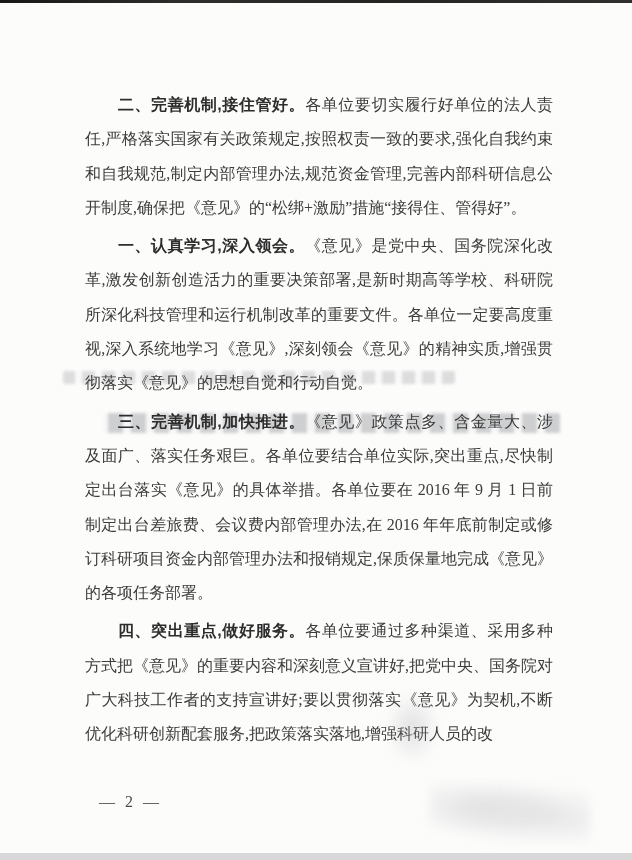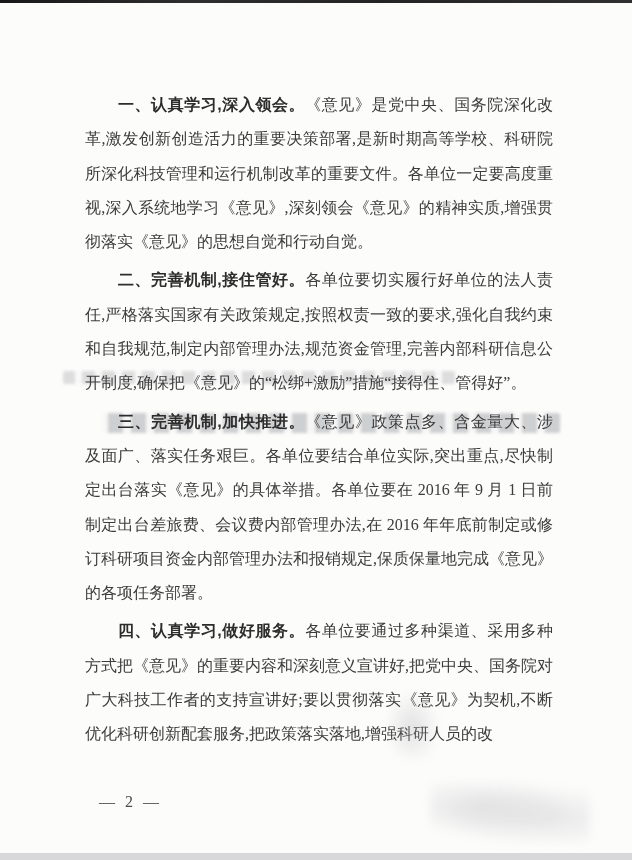--- a/index.html
+++ b/index.html
@@ -106,27 +106,27 @@
 
 <div class="page">
 
   <div class="top-edge"></div>
 
   <div class="bleed bleed-a"></div>
   <div class="bleed bleed-b"></div>
 
   <div class="content">
 
+    <p class="para"><span class="head">二、完善机制,接住管好。</span><span class="body-text">各单位要切实履行好单位的法人责任,严格落实国家有关政策规定,按照权责一致的要求,强化自我约束和自我规范,制定内部管理办法,规范资金管理,完善内部科研信息公开制度,确保把《意见》的“松绑+激励”措施“接得住、管得好”。</span></p>
+
     <p class="para"><span class="head">一、认真学习,深入领会。</span><span class="body-text">《意见》是党中央、国务院深化改革,激发创新创造活力的重要决策部署,是新时期高等学校、科研院所深化科技管理和运行机制改革的重要文件。各单位一定要高度重视,深入系统地学习《意见》,深刻领会《意见》的精神实质,增强贯彻落实《意见》的思想自觉和行动自觉。</span></p>
-
-    <p class="para"><span class="head">二、完善机制,接住管好。</span><span class="body-text">各单位要切实履行好单位的法人责任,严格落实国家有关政策规定,按照权责一致的要求,强化自我约束和自我规范,制定内部管理办法,规范资金管理,完善内部科研信息公开制度,确保把《意见》的“松绑+激励”措施“接得住、管得好”。</span></p>
 
     <p class="para"><span class="head">三、完善机制,加快推进。</span><span class="body-text">《意见》政策点多、含金量大、涉及面广、落实任务艰巨。各单位要结合单位实际,突出重点,尽快制定出台落实《意见》的具体举措。各单位要在 2016 年 9 月 1 日前制定出台差旅费、会议费内部管理办法,在 2016 年年底前制定或修订科研项目资金内部管理办法和报销规定,保质保量地完成《意见》的各项任务部署。</span></p>
 
-    <p class="para"><span class="head">四、认真学习,做好服务。</span><span class="body-text">各单位要通过多种渠道、采用多种方式把《意见》的重要内容和深刻意义宣讲好,把党中央、国务院对广大科技工作者的支持宣讲好;要以贯彻落实《意见》为契机,不断优化科研创新配套服务,把政策落实落地,增强科研人员的改</span></p>
+    <p class="para"><span class="head">四、突出重点,做好服务。</span><span class="body-text">各单位要通过多种渠道、采用多种方式把《意见》的重要内容和深刻意义宣讲好,把党中央、国务院对广大科技工作者的支持宣讲好;要以贯彻落实《意见》为契机,不断优化科研创新配套服务,把政策落实落地,增强科研人员的改</span></p>
 
   </div>
 
   <div class="page-number">— 2 —</div>
 
   <div class="smudge smudge-fold"></div>
   <div class="smudge smudge-corner"></div>
 
   <div class="bottom-edge"></div>
 

